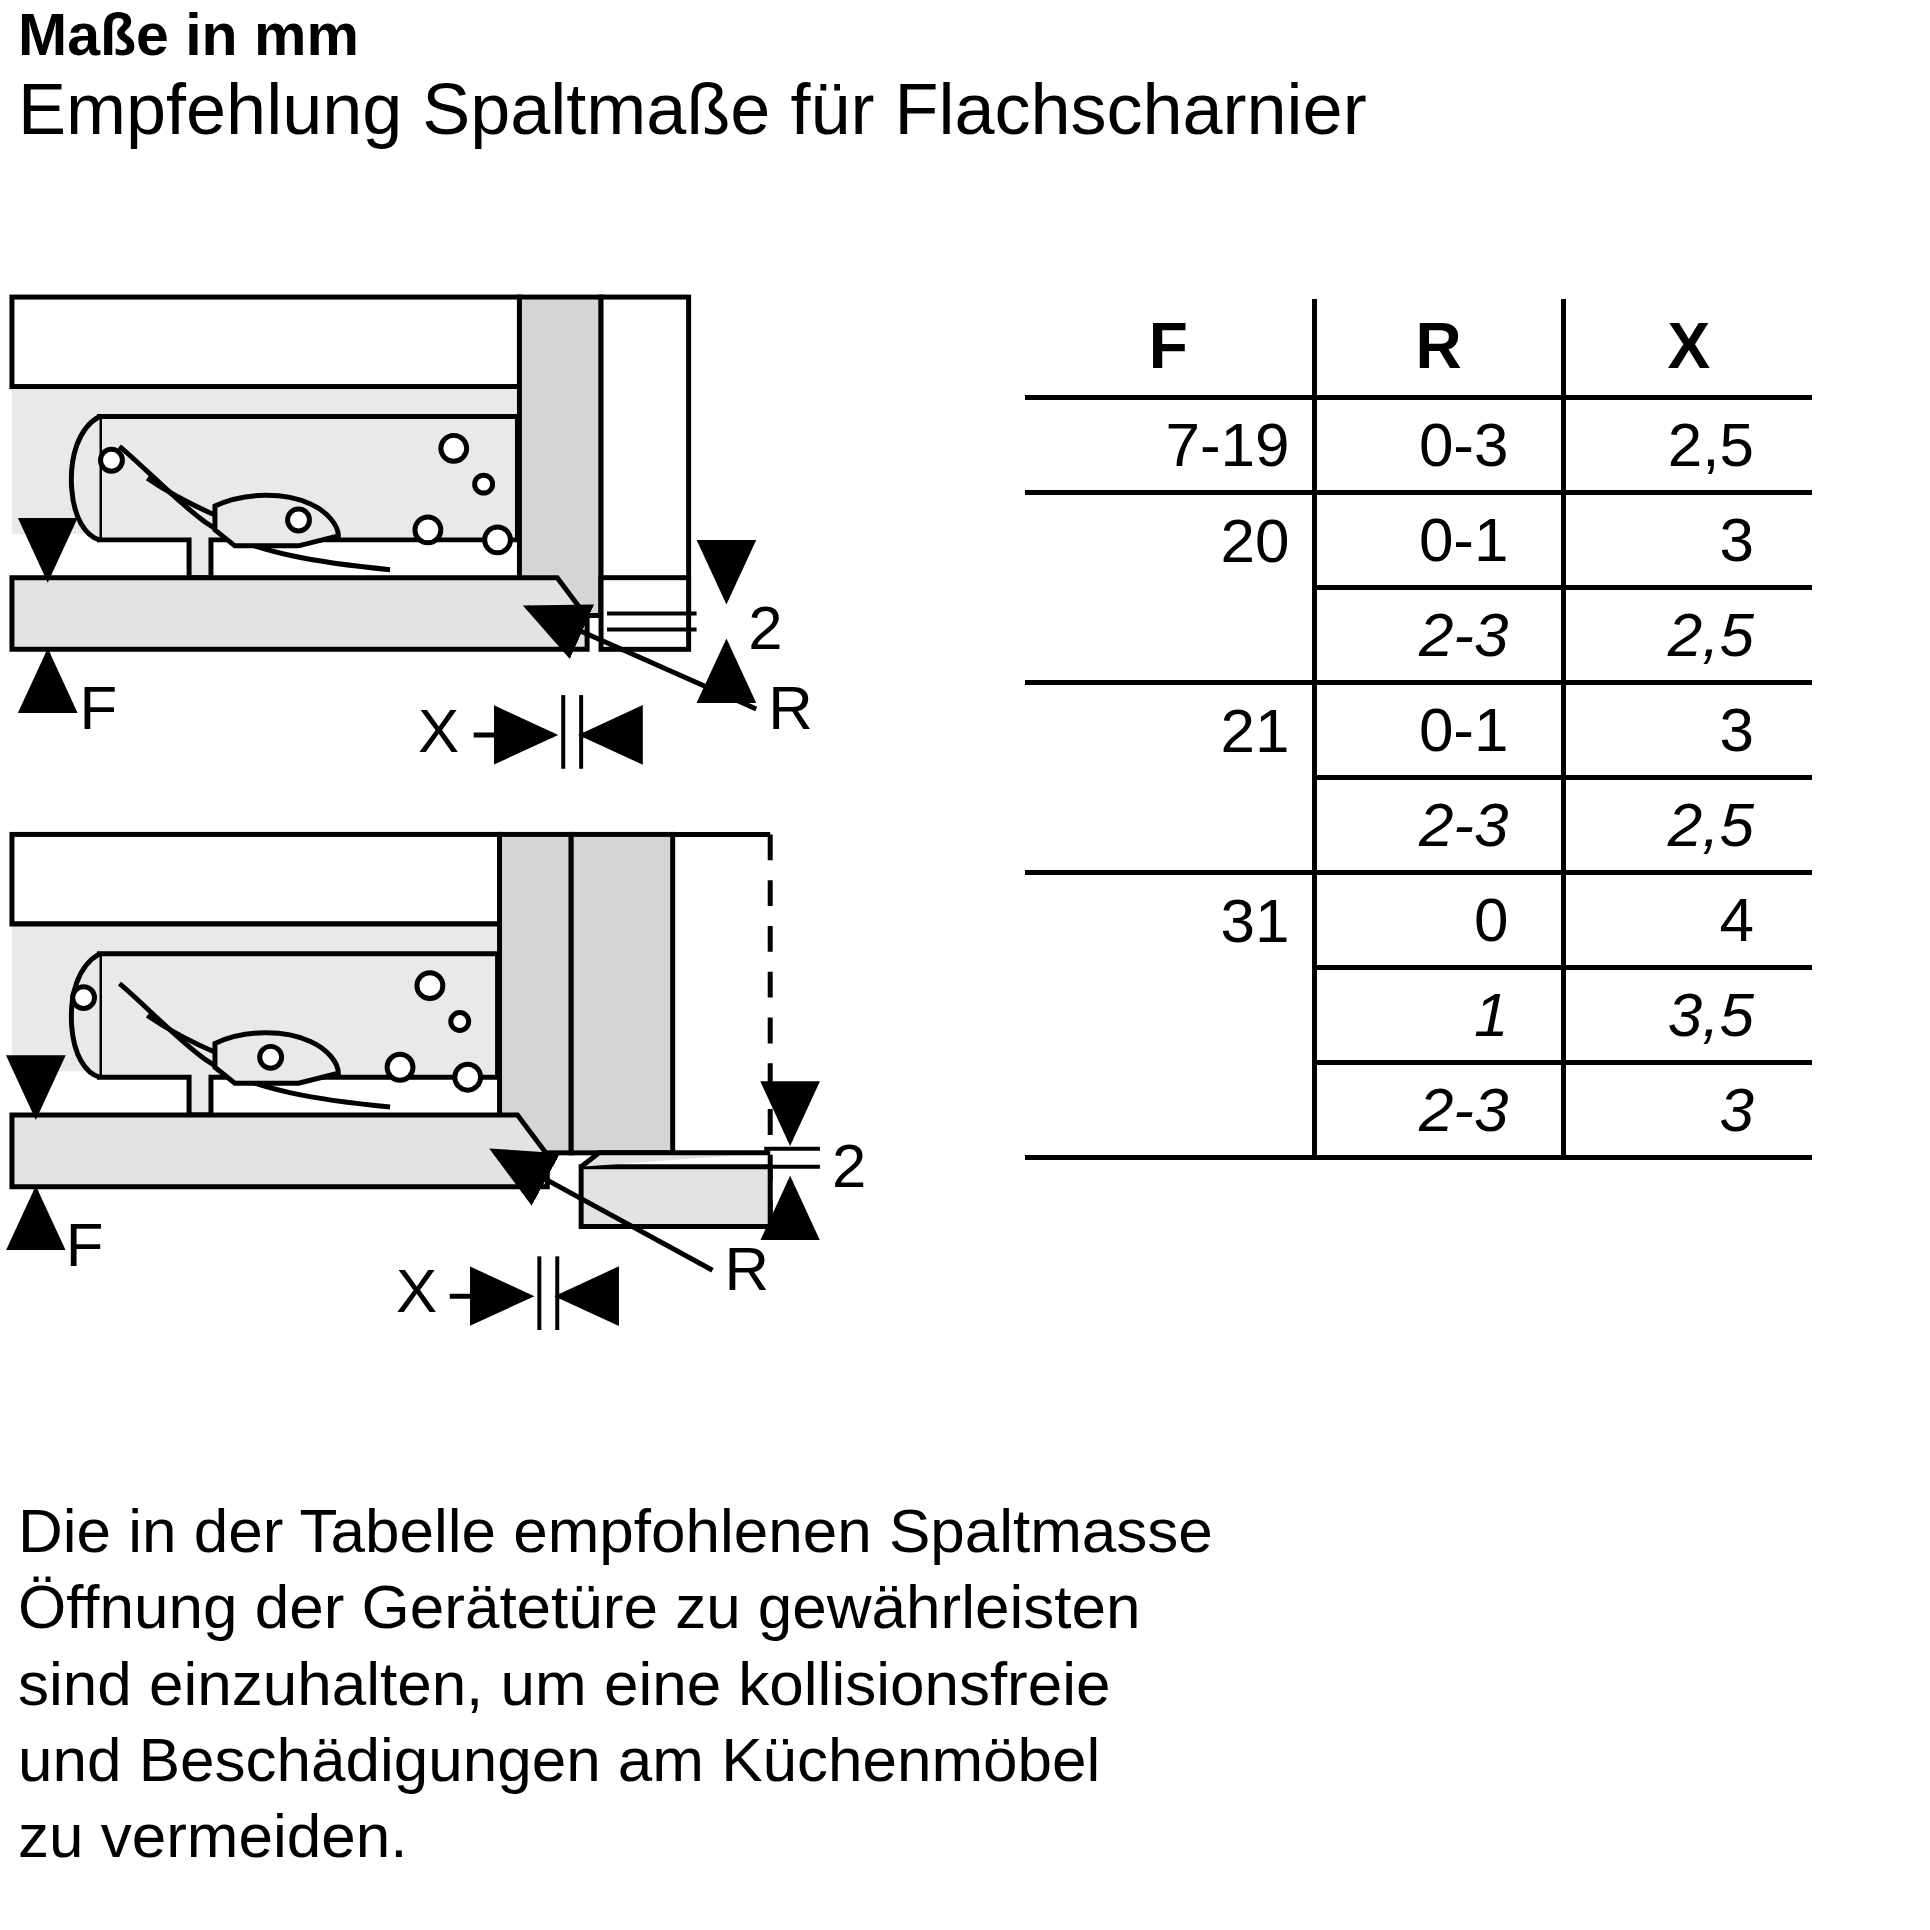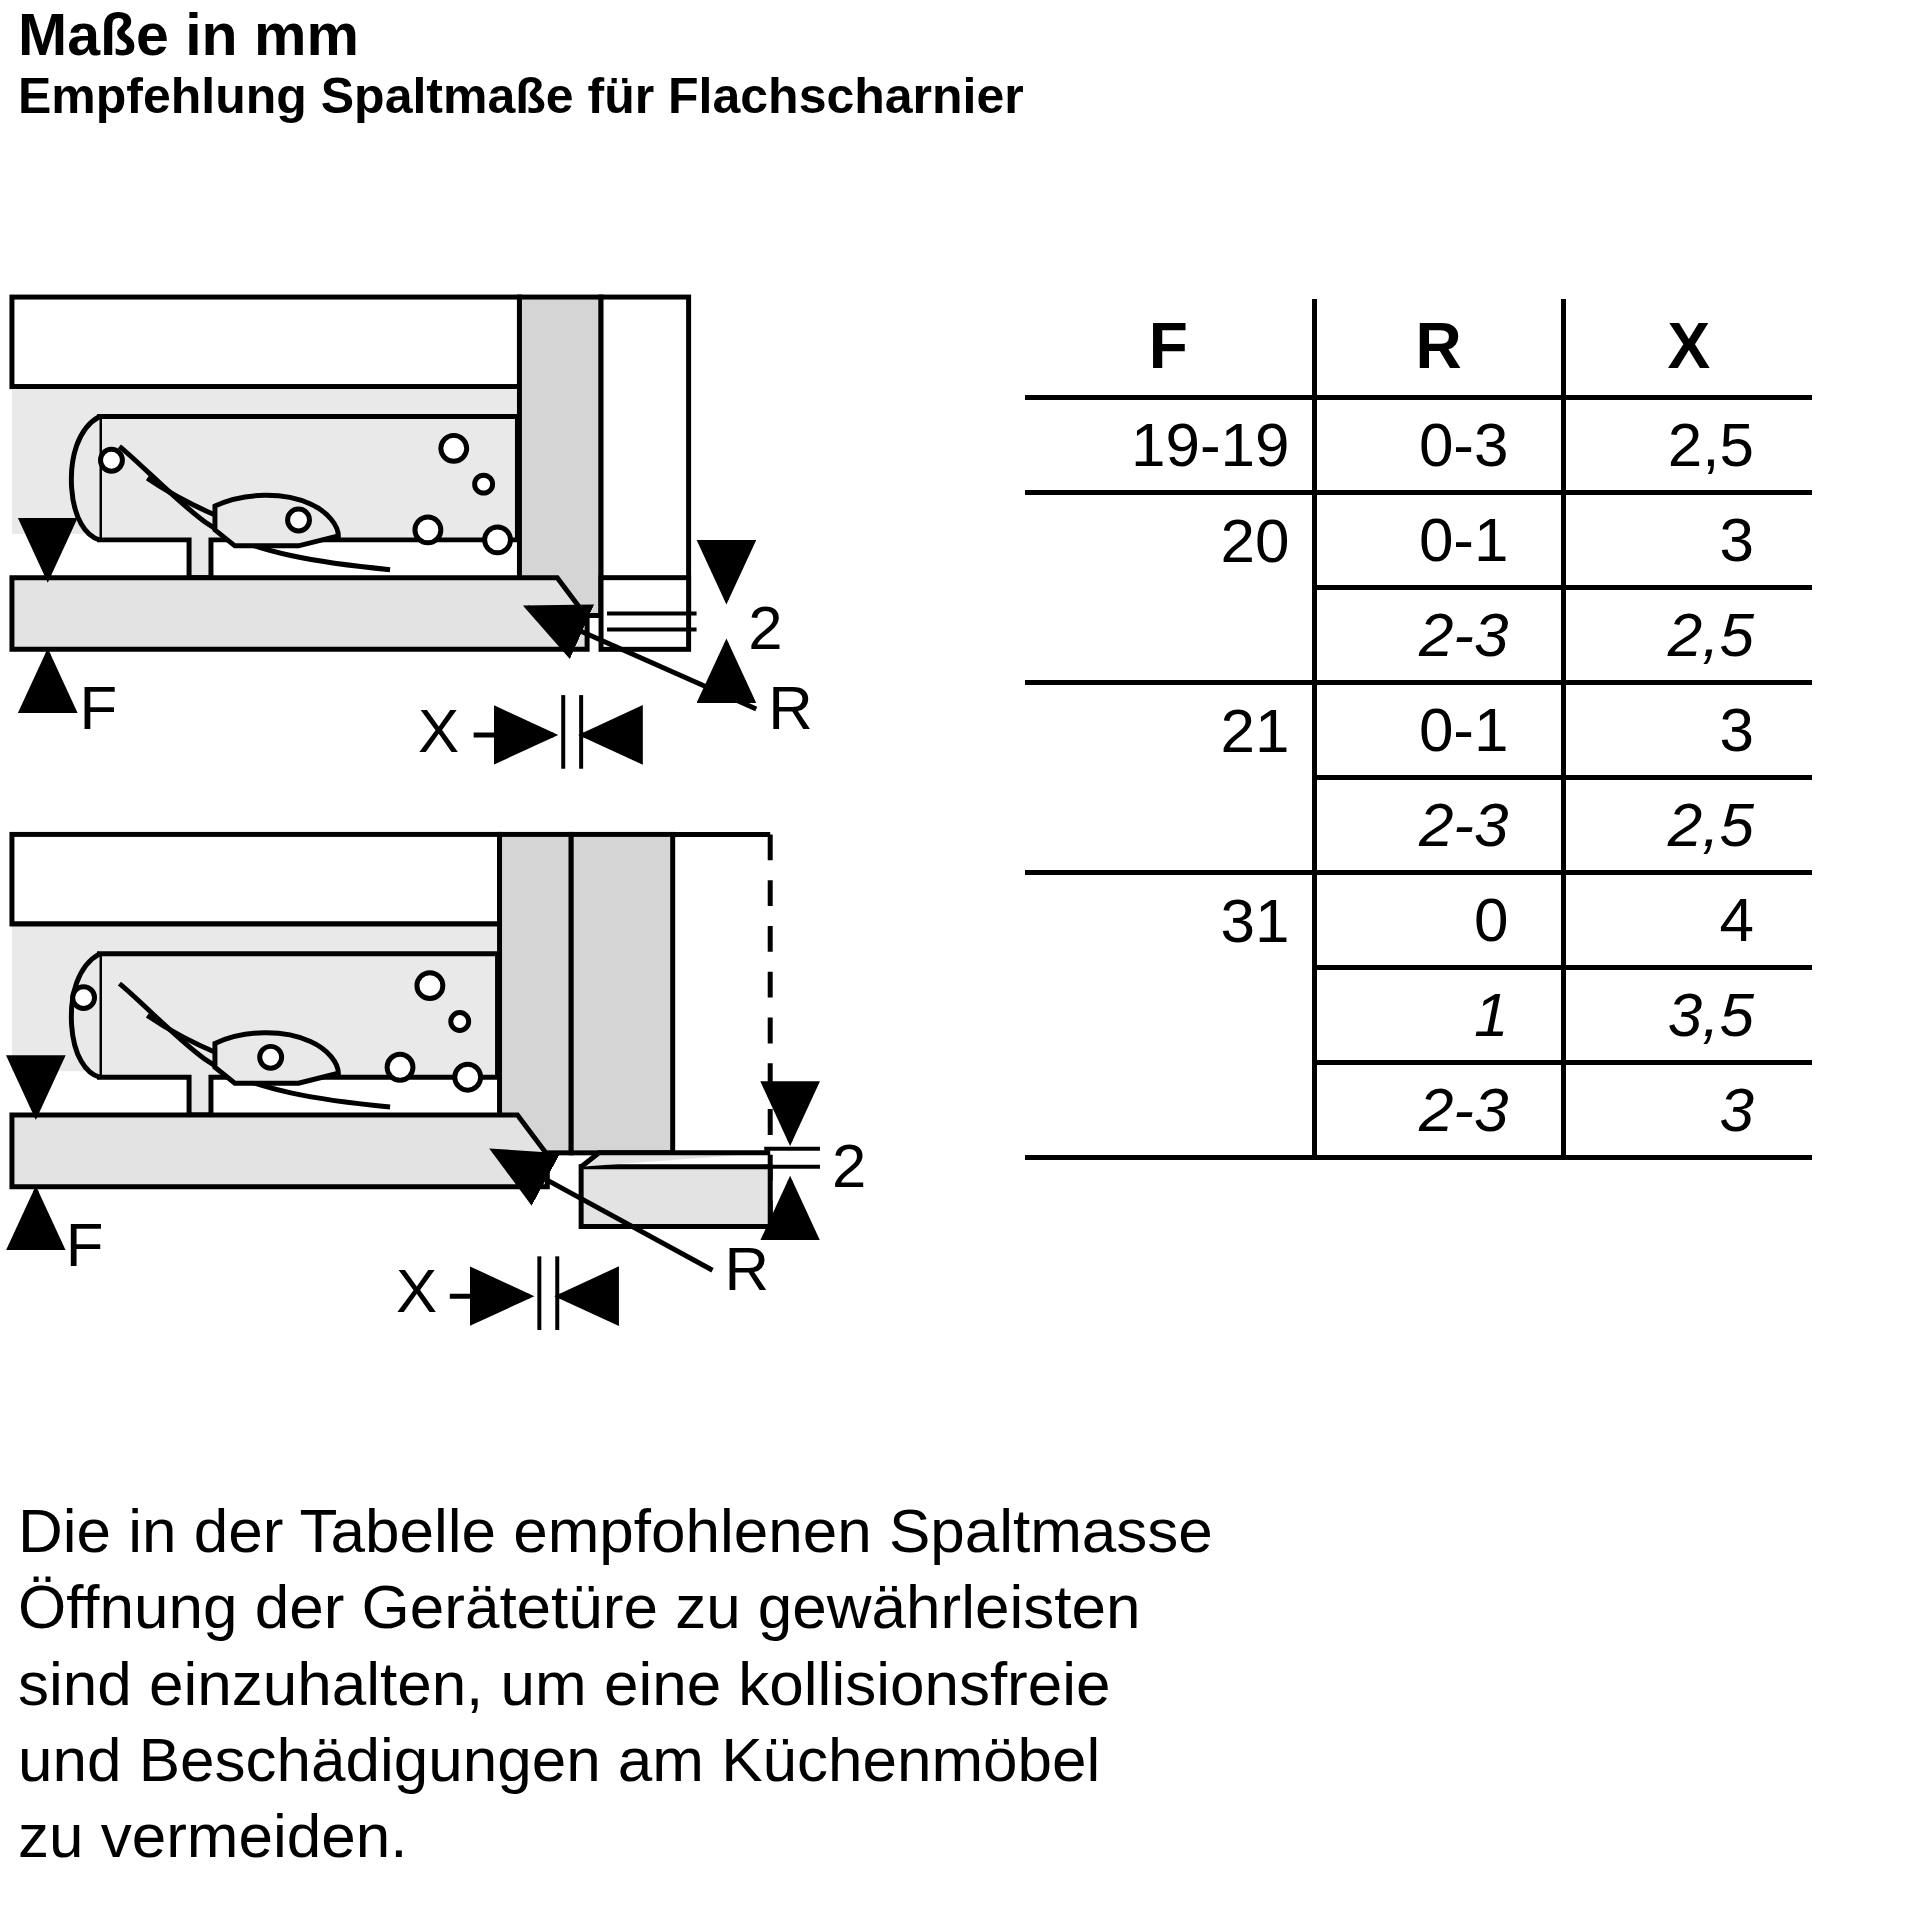--- a/index.html
+++ b/index.html
@@ -30,22 +30,22 @@
     width: 1791px;
   }
   .hdr-line1 {
     font-size: 59px;
     font-weight: bold;
     line-height: 1.12;
     letter-spacing: 0px;
     white-space: nowrap;
   }
   .hdr-line2 {
-    font-size: 50px;
-    font-weight: bold;
+    font-size: 72px;
+    font-weight: normal;
     line-height: 1.15;
     white-space: nowrap;
   }
 
   
   .drawing {
     position: absolute;
     left: 0;
     top: 279px;
     width: 1015px;
@@ -258,21 +258,21 @@
       </colgroup>
       <thead>
         <tr>
           <th class="hf">F</th>
           <th class="hr">R</th>
           <th class="hx">X</th>
         </tr>
       </thead>
       <tbody>
         <tr class="grp">
-          <td class="cf">19-19</td>
+          <td class="cf">7-19</td>
           <td class="cr">0-3</td>
           <td class="cx">2,5</td>
         </tr>
         <tr class="grp">
           <td class="cf">20</td>
           <td class="cr">0-1</td>
           <td class="cx">3</td>
         </tr>
         <tr class="sub">
           <td class="cf"></td>

